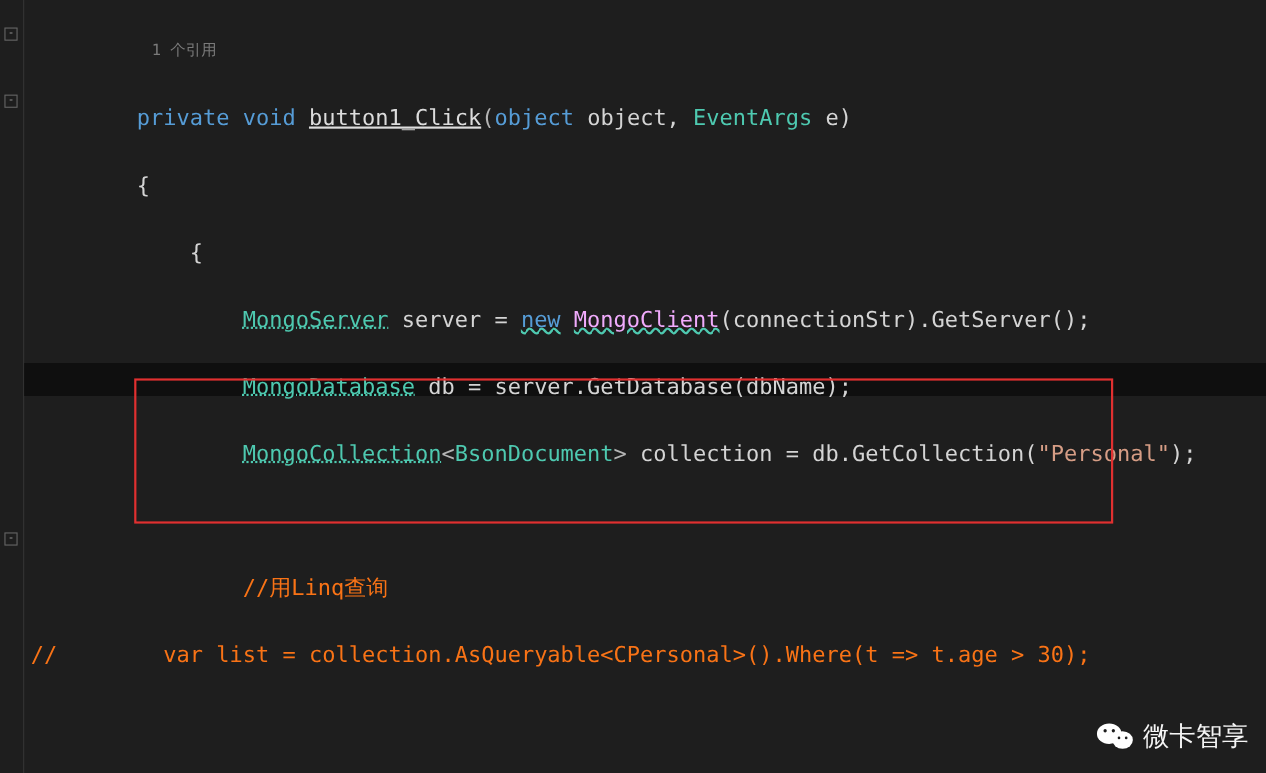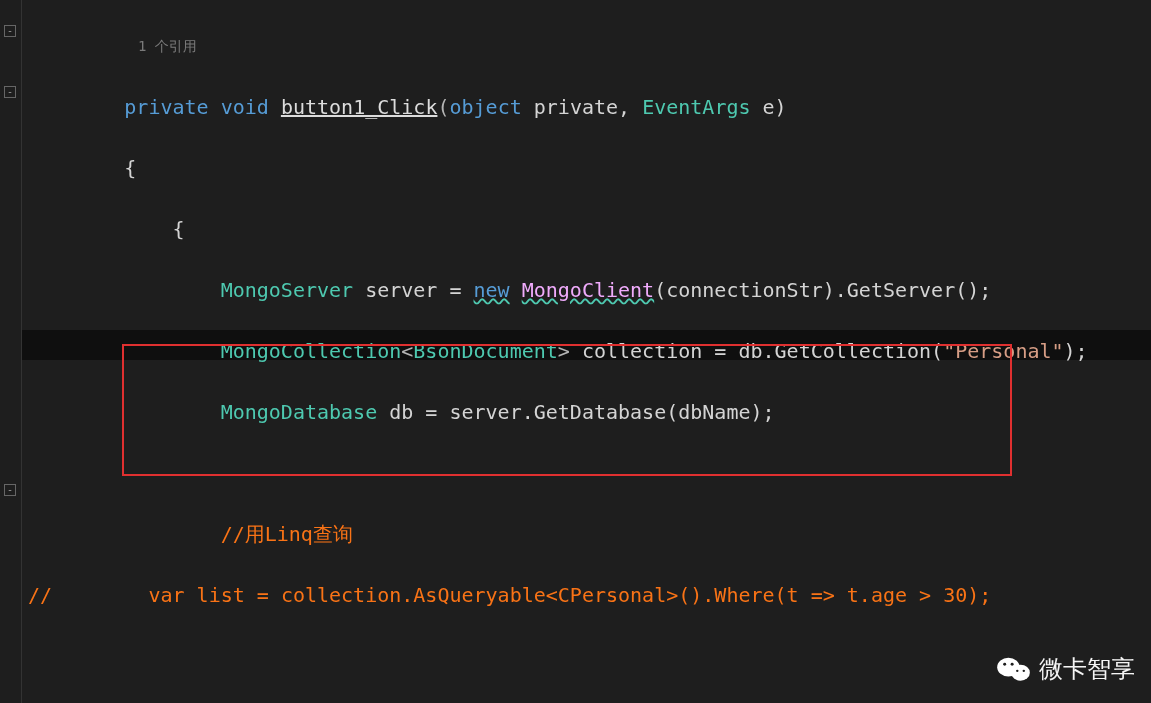--- a/index.html
+++ b/index.html
@@ -42,21 +42,21 @@
     cursor: pointer;
   }
   .ref-count {
     color: #7a7a7a;
     font-size: 14px;
     padding-left: 116px;
   }
   .line { padding-left: 6px; height: 30.5px; }
   .kw { color: #569cd6; }
   .type { color: #4ec9b0; }
-  .typeu { color: #4ec9b0; text-decoration-style: dotted; }
+  .typeu { color: #4ec9b0; text-decoration: underline; text-decoration-style: dotted; }
   .method { color: #dcdcdc; }
   .methodw { color: #f0abfc; text-decoration: underline wavy #4ec9b0; }
   .string { color: #d69d85; }
   .comment { color: #f97316; }
   .op { color: #b4b4b4; }
   .highlight-line {
     position: absolute;
     left: 22px;
     height: 30px;
     width: 1129px;
@@ -91,26 +91,26 @@
 <div class="gutter">
   <div class="fold" style="top:25px">-</div>
   <div class="fold" style="top:86px">-</div>
   <div class="fold" style="top:484px">-</div>
 </div>
 
 <div class="highlight-line" style="top:330px"></div>
 
 <div class="editor">
 <div class="ref-count">1 个引用</div>
-<div class="line">        <span class="kw">private</span> <span class="kw">void</span> <span class="method" style="text-decoration:underline">button1_Click</span><span class="op">(</span><span class="kw">object</span><span> private, </span><span class="type">EventArgs</span><span> e)</span></div>
+<div class="line">        <span class="kw">private</span> <span class="kw">void</span> <span class="method" style="text-decoration:underline">button1_Click</span><span class="op">(</span><span class="kw">object</span><span> object, </span><span class="type">EventArgs</span><span> e)</span></div>
 <div class="line">        <span>{</span></div>
 <div class="line">            <span>{</span></div>
 <div class="line">                <span class="typeu">MongoServer</span><span> server = </span><span class="kw" style="text-decoration:underline wavy #4ec9b0">new</span><span> </span><span class="methodw">MongoClient</span><span>(connectionStr).GetServer();</span></div>
+<div class="line">                <span class="typeu">MongoDatabase</span><span> db = server.GetDatabase(dbName);</span></div>
 <div class="line">                <span class="typeu">MongoCollection</span><span class="op">&lt;</span><span class="type">BsonDocument</span><span class="op">&gt;</span><span> collection = db.GetCollection(</span><span class="string">"Personal"</span><span>);</span></div>
-<div class="line">                <span class="typeu">MongoDatabase</span><span> db = server.GetDatabase(dbName);</span></div>
 <div class="line"> </div>
 <div class="line">                <span class="comment">//用Linq查询</span></div>
 <div class="line"><span class="comment">//        </span><span class="comment">var</span><span class="comment"> list = collection.AsQueryable&lt;CPersonal&gt;().Where(t =&gt; t.age &gt; 30);</span></div>
 <div class="line" style="position:relative;z-index:2">                </div>
 
 
 
 
 
 

